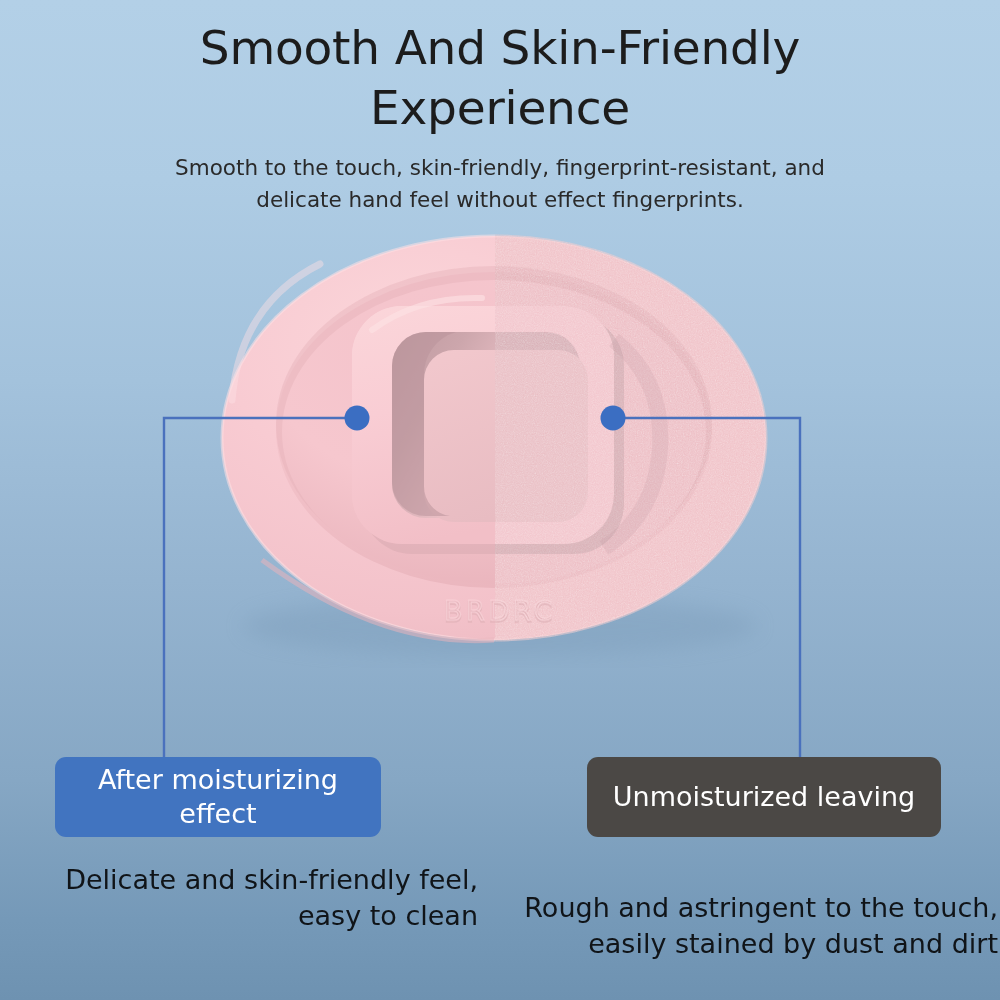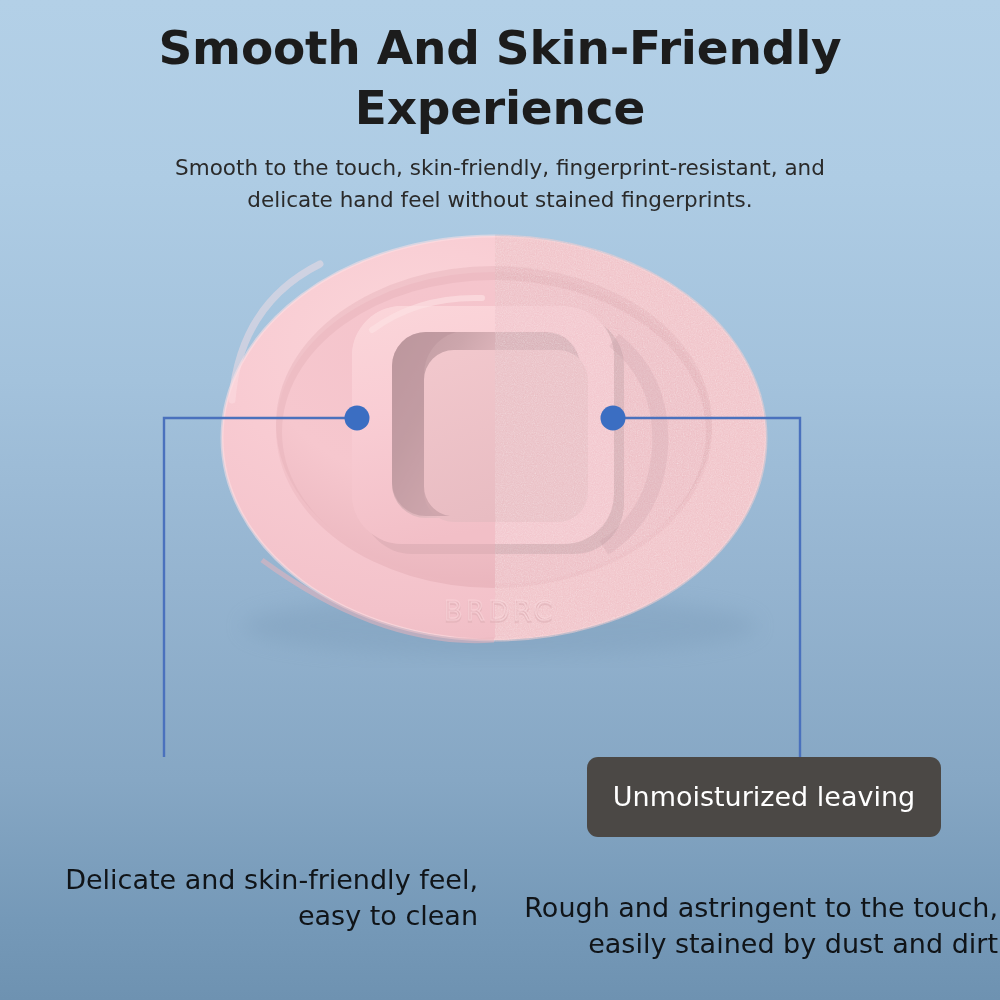--- a/index.html
+++ b/index.html
@@ -25,21 +25,21 @@
   }
 
   
   .headline {
     position: absolute;
     left: 0;
     top: 18px;
     width: 1000px;
     text-align: center;
     font-family: "DejaVu Sans", "Liberation Sans", sans-serif;
-    font-weight: 700;
+    font-weight: 400;
     font-size: 47px;
     line-height: 1.27;
     letter-spacing: -0.2px;
     color: #1c1c1c;
     padding: 0 120px;
     box-sizing: border-box;
   }
   .subline {
     position: absolute;
     left: 0;
@@ -113,21 +113,21 @@
   .caption-left  { left: 8px;   top: 862px; width: 470px; }
   .caption-right { left: 520px; top: 862px; width: 478px; margin-top: 28px; }
 </style>
 </head>
 <body>
 
 <div id="page">
 
   <div class="headline">Smooth And Skin-Friendly Experience</div>
 
-  <div class="subline">Smooth to the touch, skin-friendly, fingerprint-resistant, and delicate hand feel without stained fingerprints.</div>
+  <div class="subline">Smooth to the touch, skin-friendly, fingerprint-resistant, and delicate hand feel without effect fingerprints.</div>
 
   <div class="stage">
     <svg class="product-svg" width="1000" height="1000" viewBox="0 0 1000 1000">
       <defs>
 
         <radialGradient id="bodyShade" cx="36%" cy="26%" r="86%">
           <stop offset="0%" stop-color="#fbd6da"></stop>
           <stop offset="42%" stop-color="#f8cbd2"></stop>
           <stop offset="78%" stop-color="#f3c2ca"></stop>
           <stop offset="100%" stop-color="#ecb8c0"></stop>
@@ -248,20 +248,21 @@
   <svg class="callout-svg" viewBox="0 0 1000 1000">
 
     <path d="M357 418 H164 V757" fill="none" stroke="#4a71bd" stroke-width="2.4"></path>
 
     <path d="M613 418 H800 V757" fill="none" stroke="#4a71bd" stroke-width="2.4"></path>
 
     <circle cx="357" cy="418" r="12.5" fill="#3b6ec2"></circle>
     <circle cx="613" cy="418" r="12.5" fill="#3b6ec2"></circle>
   </svg>
 
+  <div class="badge badge-left">After moisturizing effect</div>
 
   <div class="badge badge-right">Unmoisturized leaving</div>
 
   <div class="caption caption-left">Delicate and skin-friendly feel, easy to clean</div>
 
   <div class="caption caption-right">Rough and astringent to the touch, easily stained by dust and dirt</div>
 
 </div>
 
 </body></html>

